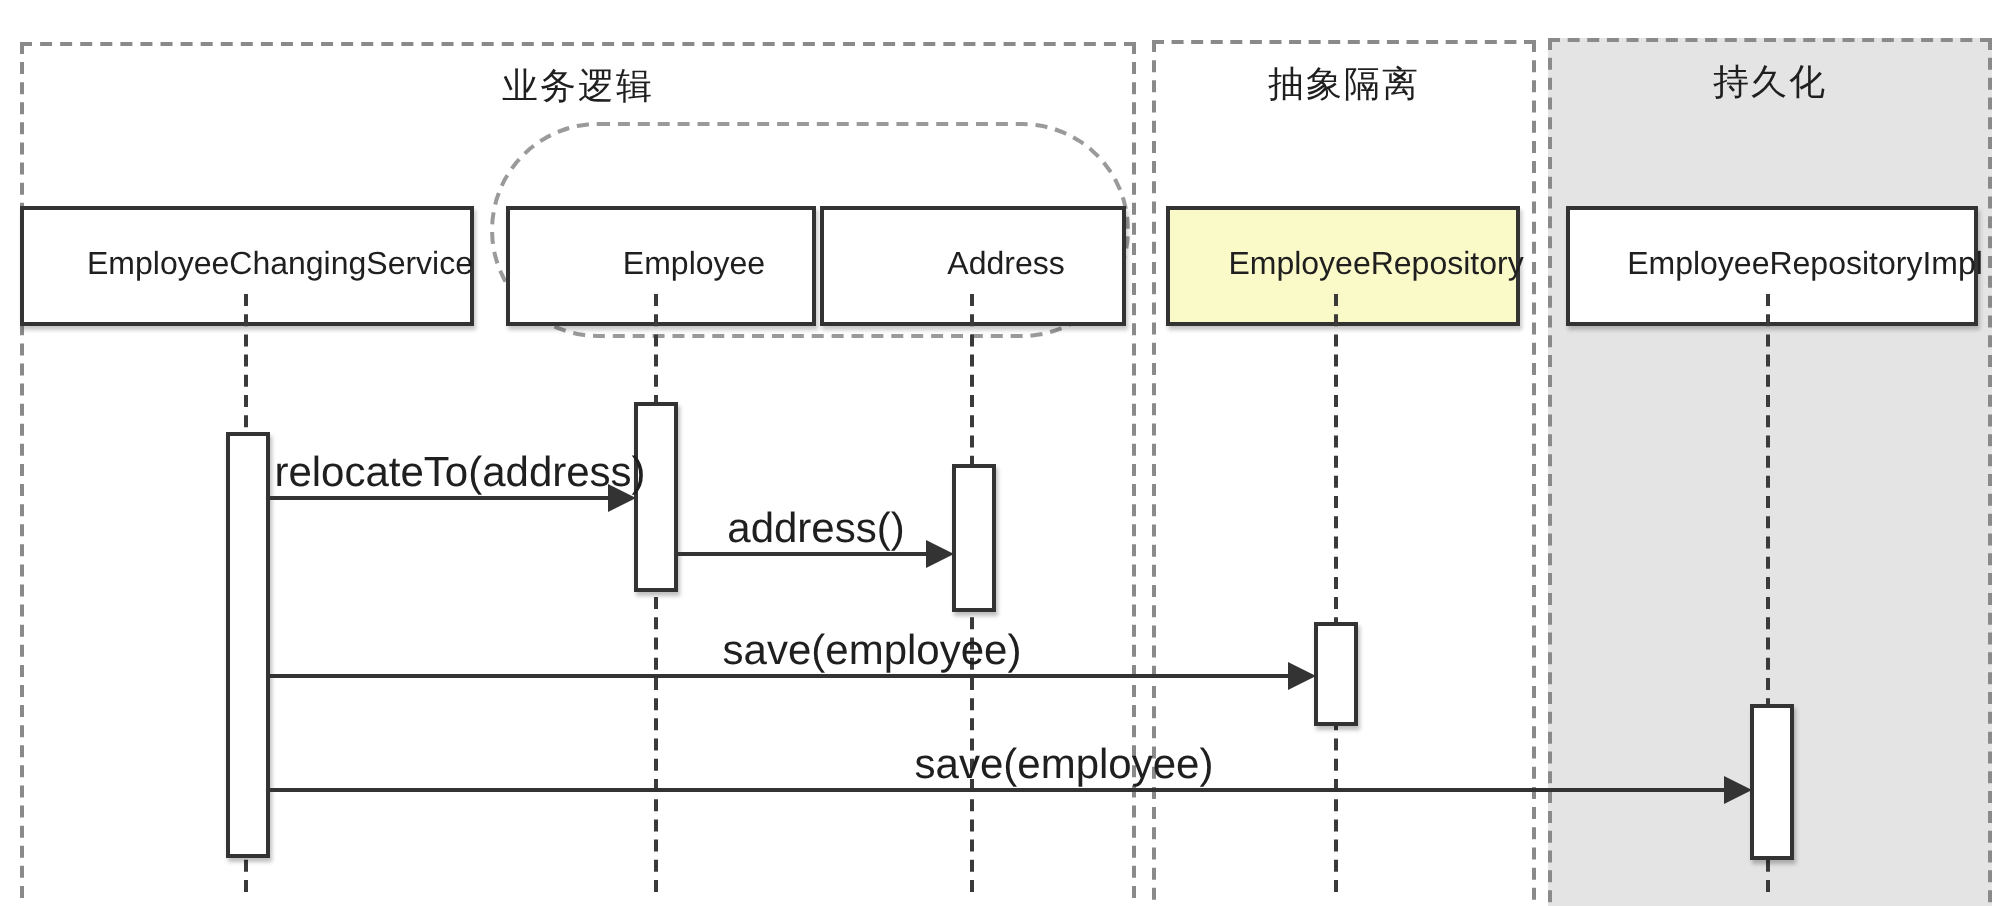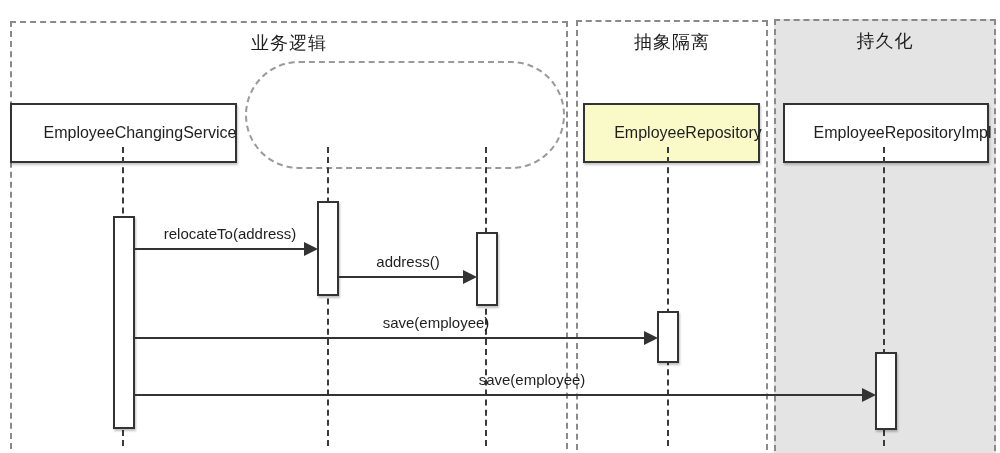--- a/index.html
+++ b/index.html
@@ -47,21 +47,21 @@
   .act-addr{left:476px;top:216px;height:74px;}
   .act-repo{left:657px;top:295px;height:52px;}
   .act-impl{left:875px;top:336px;height:78px;}
 
   
   .msg-line{position:absolute;height:2px;background:#333;z-index:3;}
   .msg-arrowhead{position:absolute;width:0;height:0;z-index:4;
     border-top:7px solid transparent;border-bottom:7px solid transparent;
     border-left:14px solid #333;}
   .msg-label{position:absolute;transform:translateX(-50%);white-space:nowrap;
-    font-size:15px;color:#1f1f1f;z-index:5;}
+    font-size:21px;color:#1f1f1f;z-index:5;}
 
   .m1-line{left:135px;top:232px;width:175px;}
   .m1-head{left:304px;top:226px;}
   .m1-label{left:230px;top:209px;}
 
   .m2-line{left:339px;top:260px;width:130px;}
   .m2-head{left:463px;top:254px;}
   .m2-label{left:408px;top:237px;}
 
   .m3-line{left:135px;top:321px;width:515px;}
@@ -89,20 +89,22 @@
 
   <div class="aggregate"></div>
 
   <div class="lifeline ll-svc"></div>
   <div class="lifeline ll-emp"></div>
   <div class="lifeline ll-addr"></div>
   <div class="lifeline ll-repo"></div>
   <div class="lifeline ll-impl"></div>
 
   <div class="pbox pbox-svc">EmployeeChangingService</div>
+  <div class="pbox pbox-emp">Employee</div>
+  <div class="pbox pbox-addr">Address</div>
   <div class="pbox pbox-impl">EmployeeRepositoryImpl</div>
   <div class="pbox pbox-repo">EmployeeRepository</div>
 
   <div class="activation act-svc"></div>
   <div class="activation act-emp"></div>
   <div class="activation act-addr"></div>
   <div class="activation act-repo"></div>
   <div class="activation act-impl"></div>
 
   <div class="msg-line m1-line"></div>

